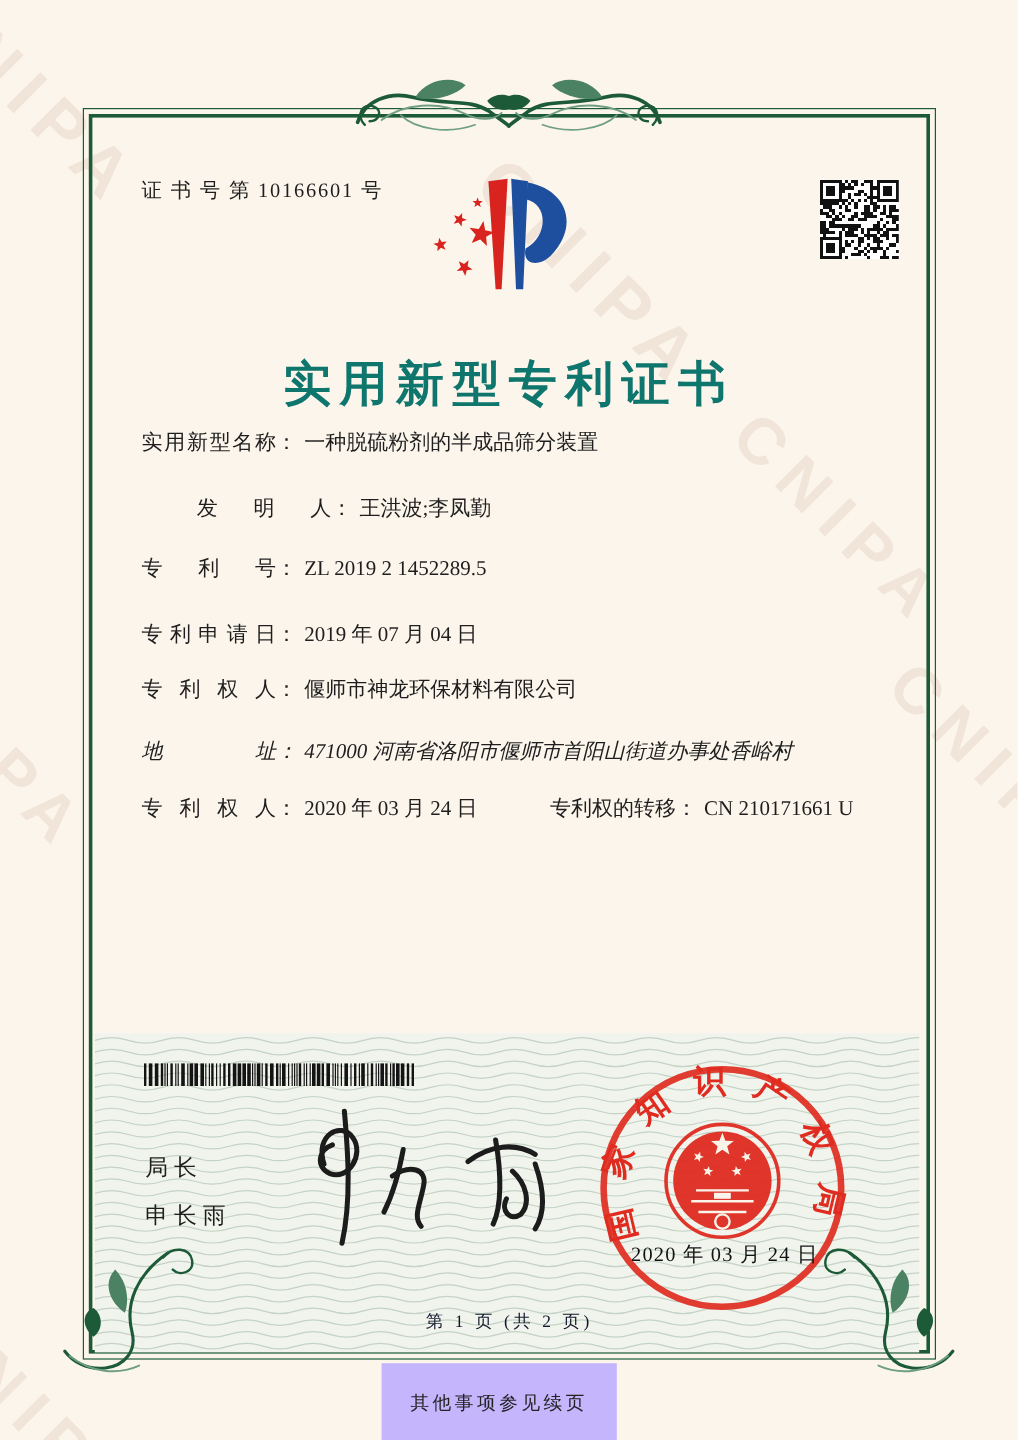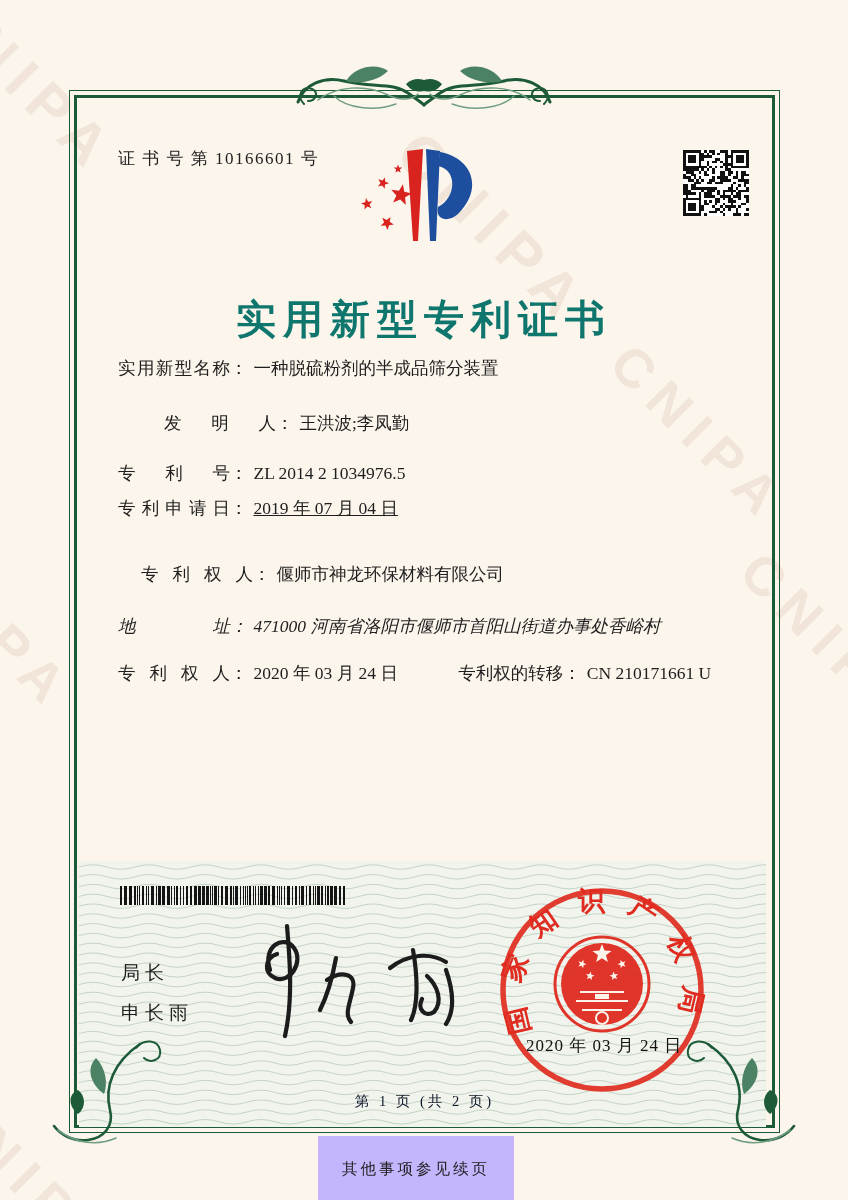--- a/index.html
+++ b/index.html
@@ -483,26 +483,26 @@
 
   <div class="title">实用新型专利证书</div>
 
   <div class="frow" style="top:356px;">
     <span class="flabel">实用新型名称</span><span class="fcolon">：</span><span class="fvalue">一种脱硫粉剂的半成品筛分装置</span>
   </div>
   <div class="frow" style="top:411px;margin-left:46px;">
     <span class="flabel">发明人</span><span class="fcolon">：</span><span class="fvalue">王洪波;李凤勤</span>
   </div>
   <div class="frow" style="top:461px;">
-    <span class="flabel">专利号</span><span class="fcolon">：</span><span class="fvalue">ZL 2014 2 1034976.5</span>
-  </div>
-  <div class="frow" style="top:496px;text-decoration:underline;">
+    <span class="flabel">专利号</span><span class="fcolon">：</span><span class="fvalue">ZL 2019 2 1452289.5</span>
+  </div>
+  <div class="frow" style="top:516px;">
     <span class="flabel">专利申请日</span><span class="fcolon">：</span><span class="fvalue">2019 年 07 月 04 日</span>
   </div>
-  <div class="frow" style="top:562px;margin-left:23px;">
+  <div class="frow" style="top:562px;">
     <span class="flabel">专利权人</span><span class="fcolon">：</span><span class="fvalue">偃师市神龙环保材料有限公司</span>
   </div>
   <div class="frow" style="top:614px;font-style:italic;">
     <span class="flabel">地址</span><span class="fcolon">：</span><span class="fvalue">471000  河南省洛阳市偃师市首阳山街道办事处香峪村</span>
   </div>
   <div class="frow" style="top:661px;">
     <span class="flabel">专利权人</span><span class="fcolon">：</span><span class="fvalue">2020 年 03 月 24 日</span>
     <span class="flabel2" style="margin-left:56px;">专利权的转移</span><span class="fcolon">：</span><span class="fvalue">CN 210171661 U</span>
   </div>
 

